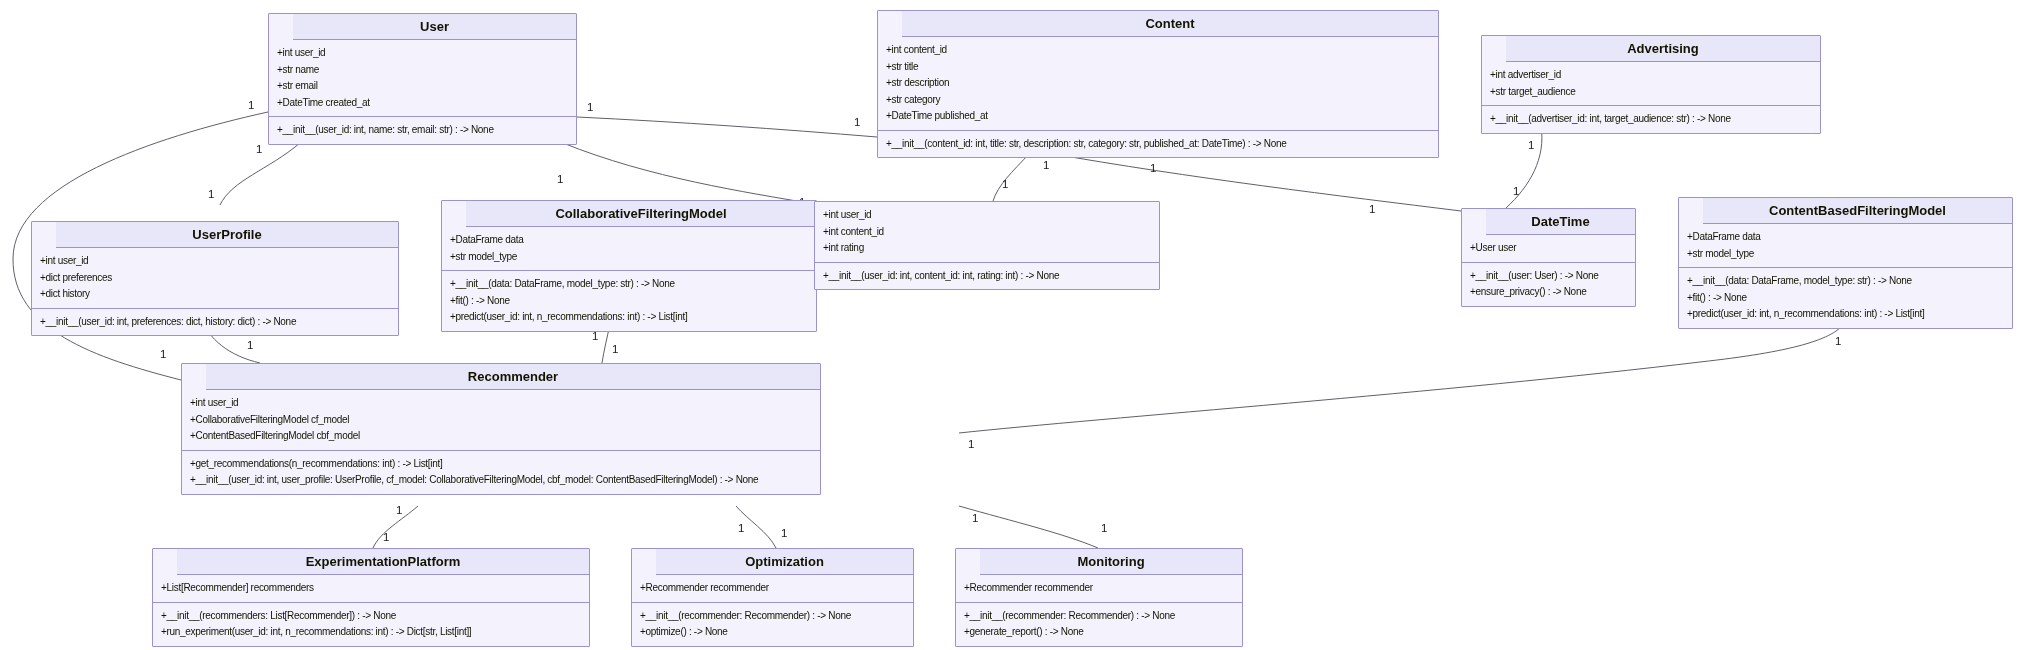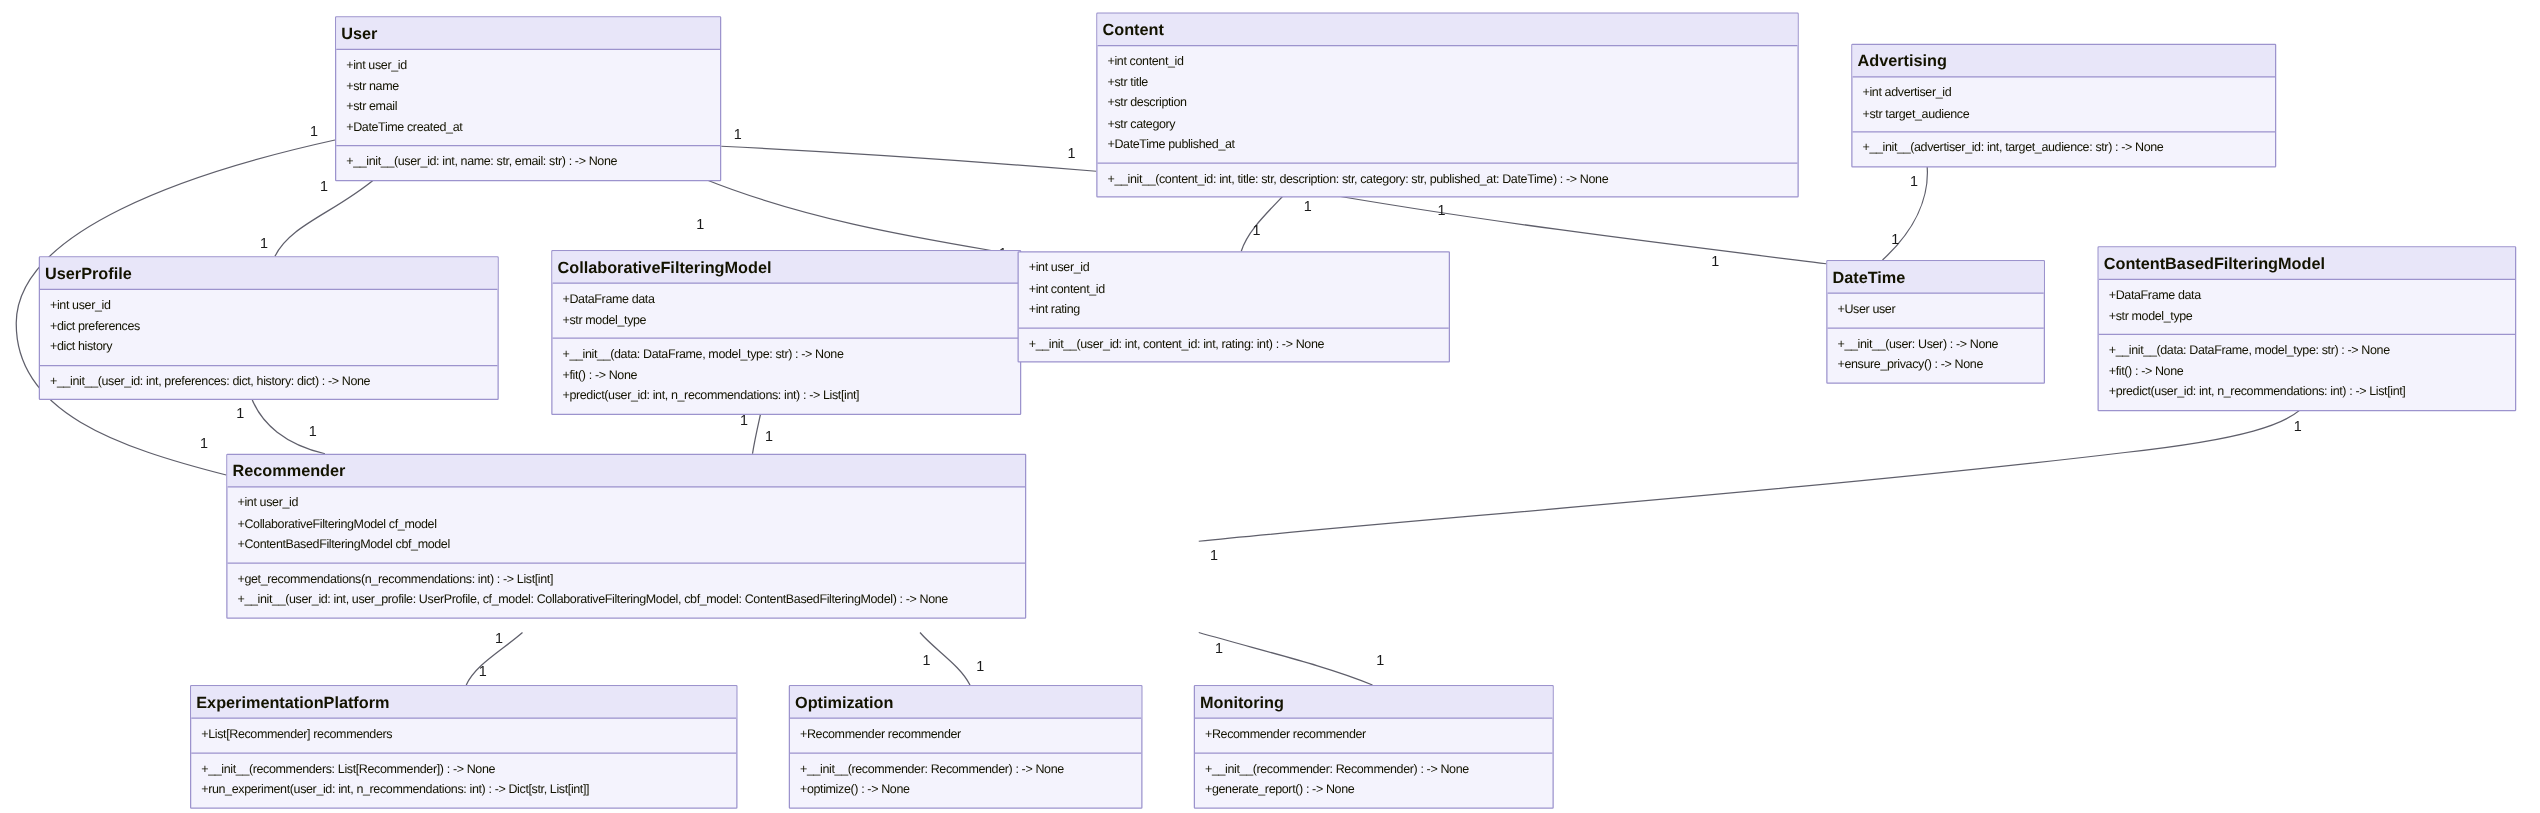--- a/index.html
+++ b/index.html
@@ -12,21 +12,21 @@
   #edge-layer{position:absolute;left:0;top:0;z-index:1;}
   .edge{fill:none;stroke:#5f5f6b;stroke-width:1px;}
   .mult{font-size:11.5px;fill:#1a1a1a;font-family:"Liberation Sans",sans-serif;}
   .cls{
     position:absolute;z-index:2;box-sizing:border-box;
     background:#f4f3fd;border:1px solid #9c93cd;border-radius:1px;
   }
   .cls-title{
     box-sizing:border-box;height:26px;padding:5px 4px 4px 4px;
     background:#e8e6f9;border-bottom:1px solid #9c93cd;
-    font-weight:bold;font-size:13px;white-space:nowrap;overflow:hidden;
+    font-weight:bold;font-size:13px;text-align:center;white-space:nowrap;overflow:hidden;margin-left:24px;
   }
   .cls-attrs{padding:5px 0;border-bottom:1px solid #9c93cd;min-height:16px;}
   .cls-methods{padding:5px 0;}
   .row{
     padding:0 8px;font-size:10px;line-height:16.5px;letter-spacing:-0.3px;
     white-space:nowrap;overflow:hidden;text-align:left;
   }
 </style>
 </head>
 <body>
@@ -101,21 +101,21 @@
     <div class="cls" style="left: 1481px; top: 35px; width: 340px;">
       <div class="cls-title">Advertising</div>
       <div class="cls-attrs">
         <div class="row">+int advertiser_id</div>
         <div class="row">+str target_audience</div>
       </div>
       <div class="cls-methods">
         <div class="row">+__init__(advertiser_id: int, target_audience: str) : -&gt; None</div>
       </div>
     </div>
-    <div class="cls" style="left: 31px; top: 205px; width: 368px;">
+    <div class="cls" style="left: 31px; top: 221px; width: 368px;">
       <div class="cls-title">UserProfile</div>
       <div class="cls-attrs">
         <div class="row">+int user_id</div>
         <div class="row">+dict preferences</div>
         <div class="row">+dict history</div>
       </div>
       <div class="cls-methods">
         <div class="row">+__init__(user_id: int, preferences: dict, history: dict) : -&gt; None</div>
       </div>
     </div>

